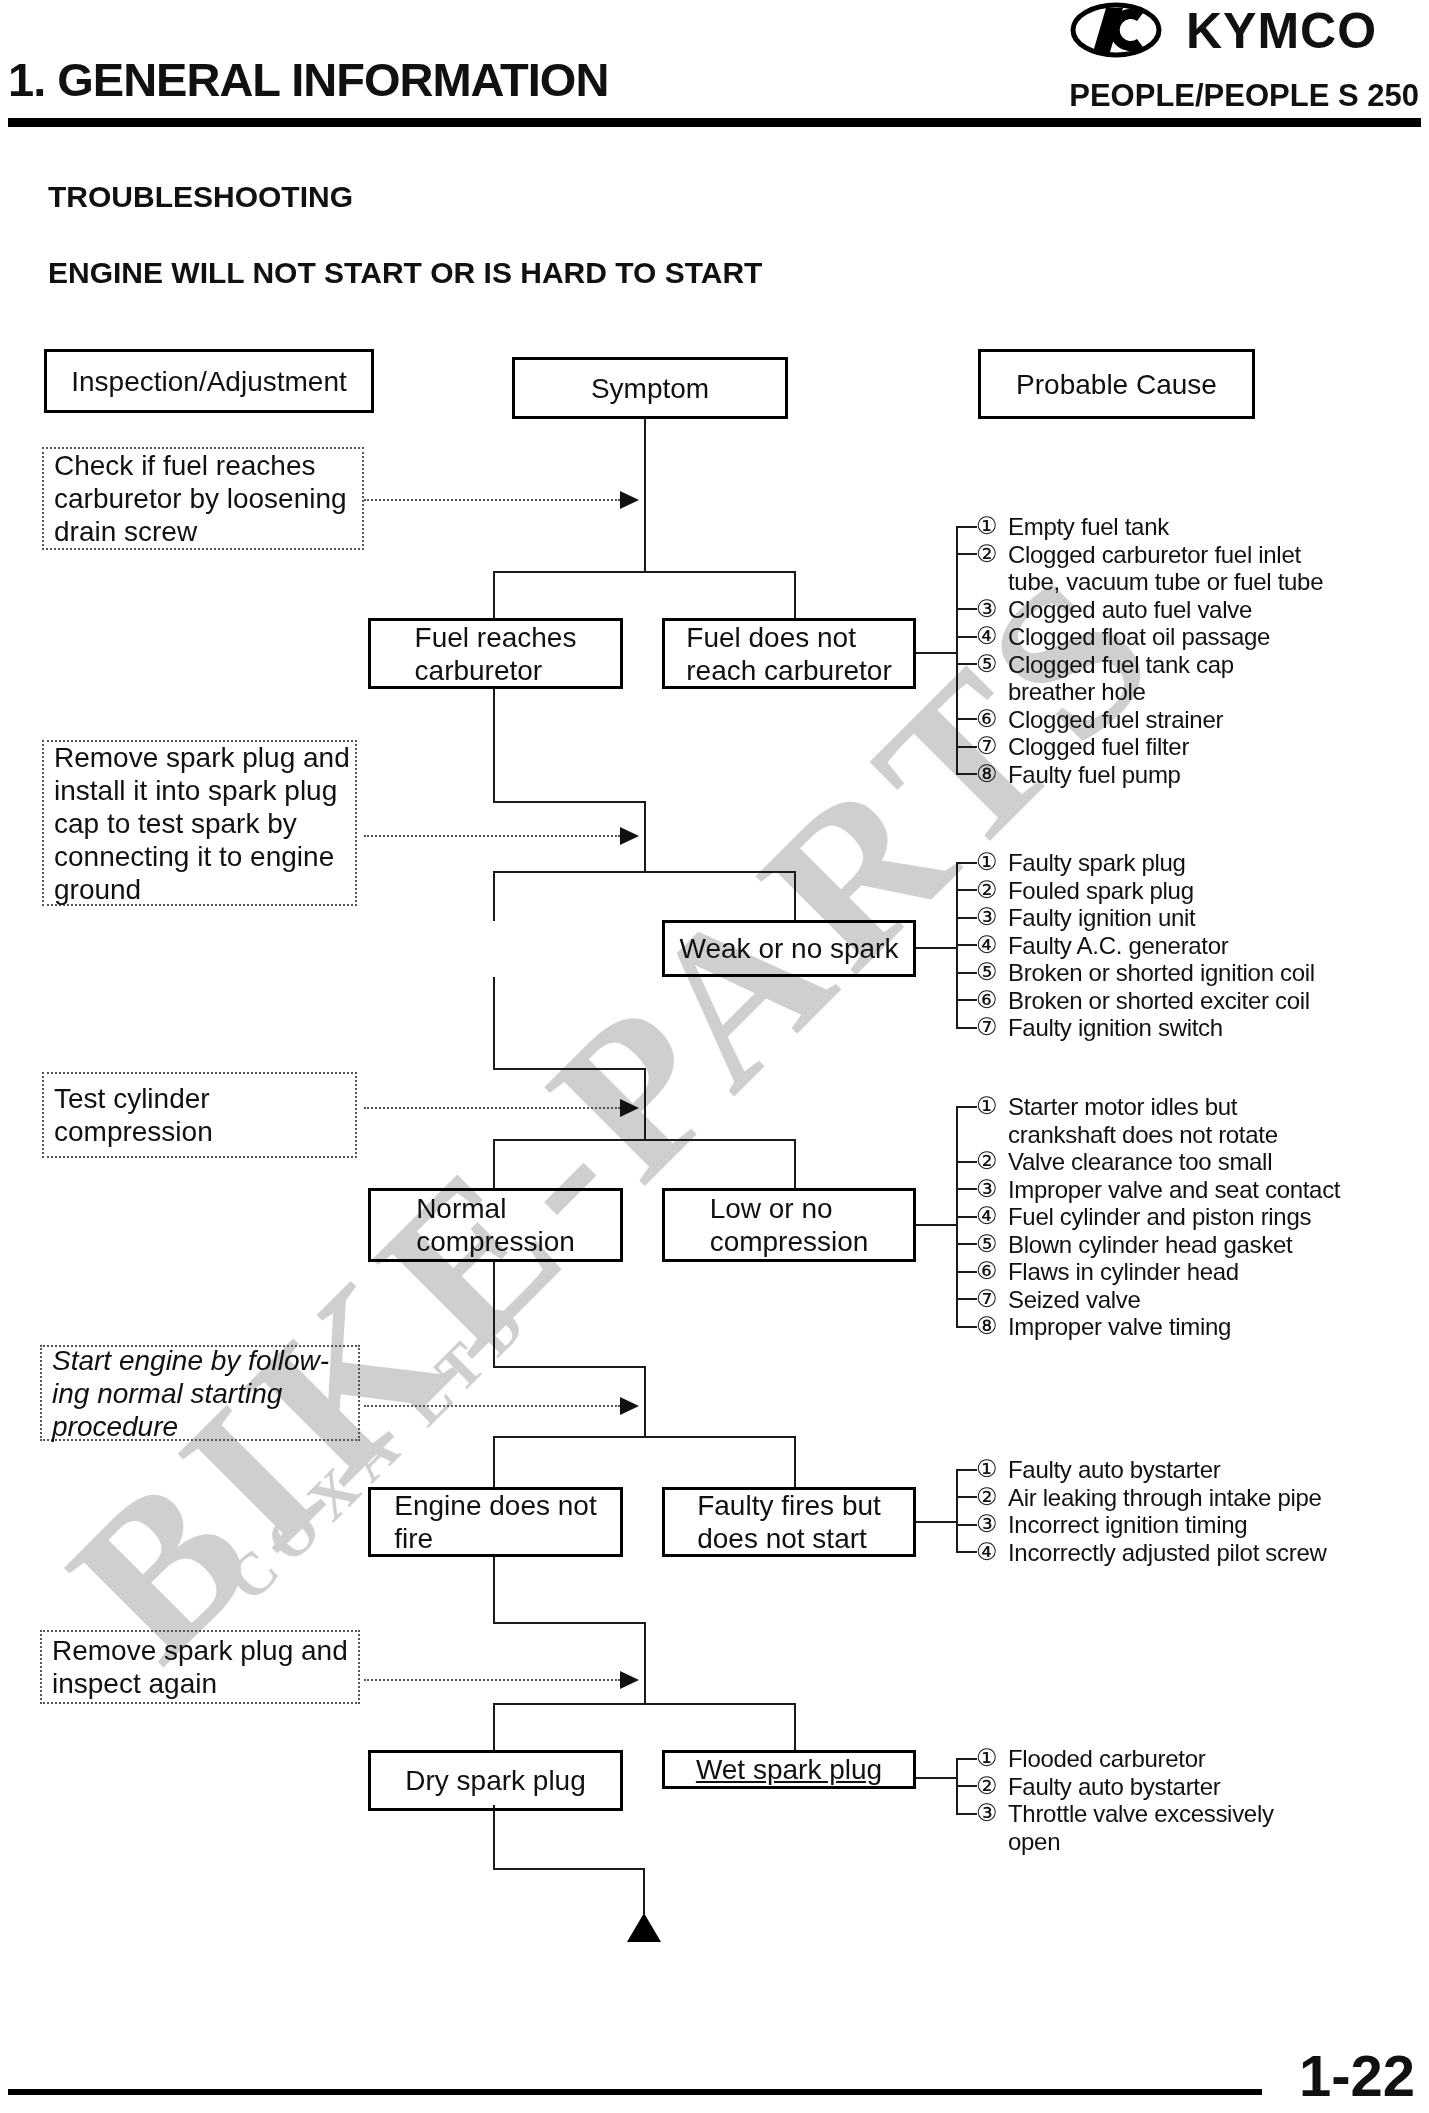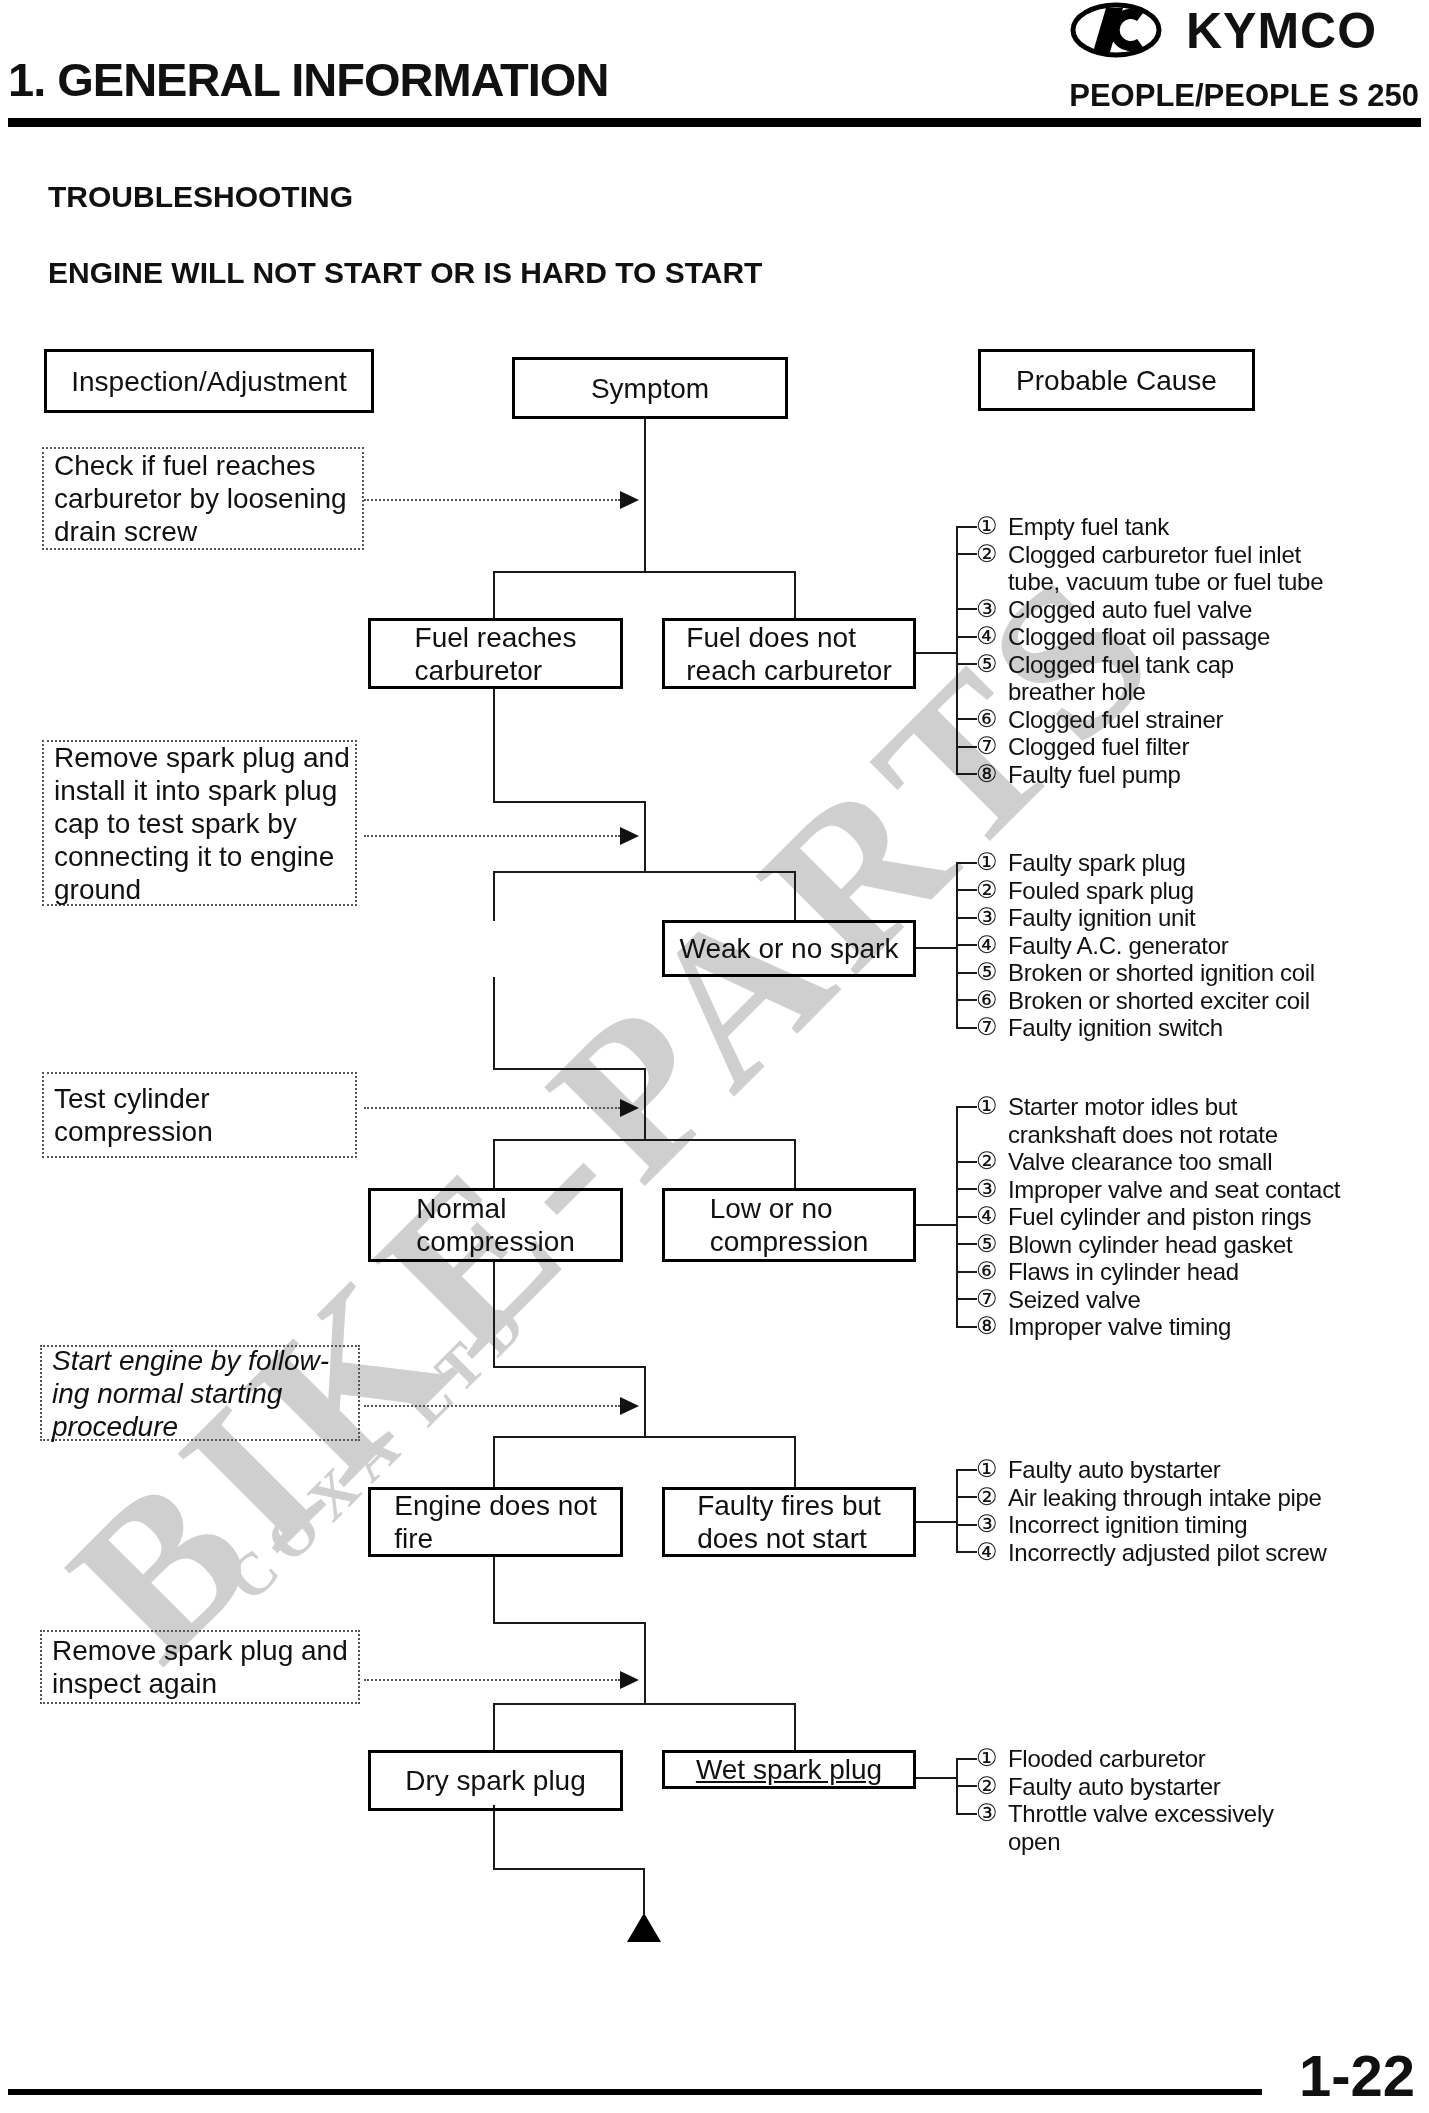--- a/index.html
+++ b/index.html
@@ -75,21 +75,21 @@
 
   <div class="abs sec-title" style="left:48px;top:180px;z-index:2;">TROUBLESHOOTING</div>
   <div class="abs sec-title" style="left:48px;top:256px;z-index:2;">ENGINE WILL NOT START OR IS HARD TO START</div>
 
   <div class="abs hdr-box" style="left:44px;top:349px;width:330px;height:64px;">
     <span>Inspection/Adjustment</span>
   </div>
   <div class="abs hdr-box" style="left:512px;top:357px;width:276px;height:62px;">
     <span>Symptom</span>
   </div>
-  <div class="abs hdr-box" style="left:978px;top:349px;width:277px;height:62px;">
+  <div class="abs hdr-box" style="left:978px;top:349px;width:277px;height:70px;">
     <span>Probable Cause</span>
   </div>
 
   <div class="abs dbox" style="left:42px;top:447px;width:322px;height:103px;">
     <span class="pre">Check if fuel reaches
 carburetor by loosening
 drain screw</span>
   </div>
   <div class="abs dbox" style="left:42px;top:740px;width:315px;height:166px;">
     <span class="pre">Remove spark plug and

